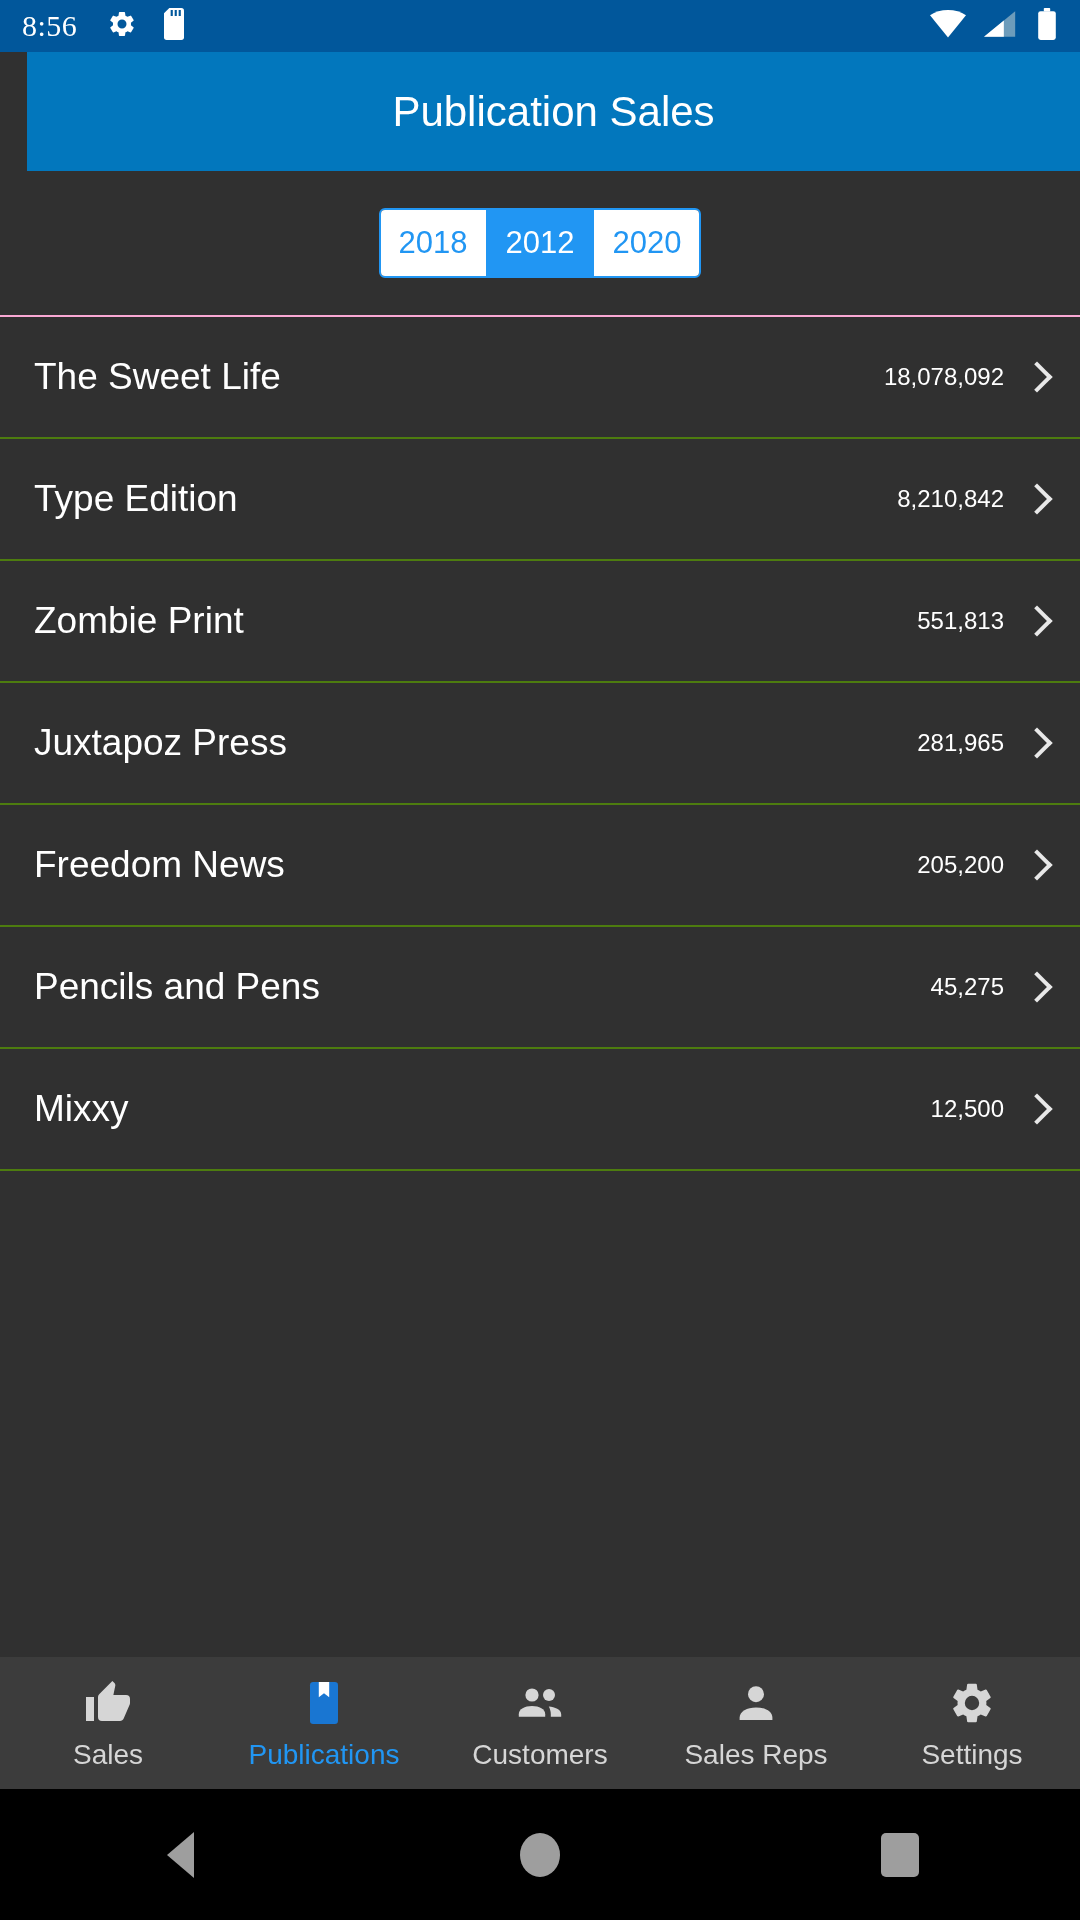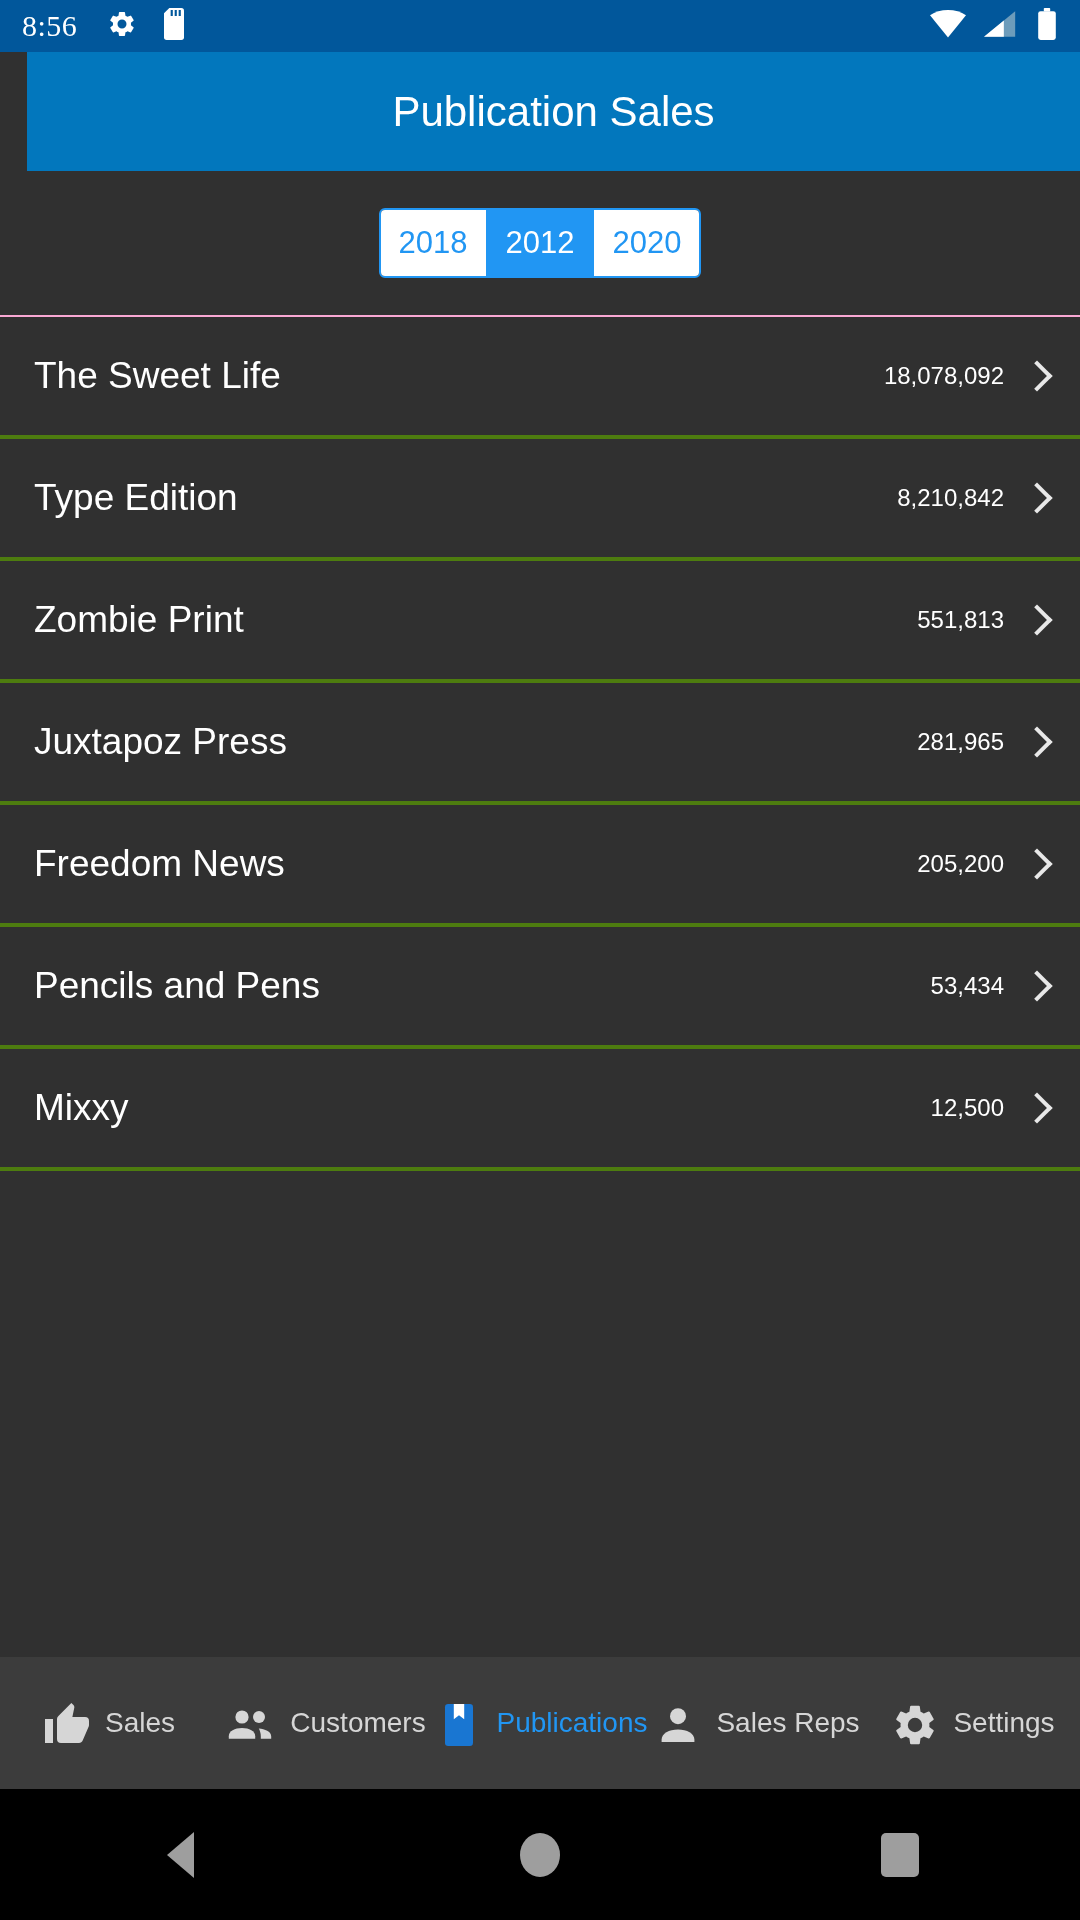--- a/index.html
+++ b/index.html
@@ -45,41 +45,41 @@
     font-size:31px; background:#ffffff; color:#2196F3;
     border-right:2px solid #2196F3;
   }
   .seg:last-child { border-right:none; }
   .seg.active { background:#2196F3; color:#ffffff; }
 
   
   .list { flex:1 1 auto; background:#303030; overflow:hidden; }
   .row {
     height:122px; display:flex; align-items:center;
-    padding:0 34px; border-bottom:4px solid #4d7c0f;
+    padding:0 34px; border-bottom:2px solid #4d7c0f;
   }
   .row-name { color:#ffffff; font-size:37px; flex:1 1 auto; }
   .row-value { color:#ffffff; font-size:24px; margin-right:20px; }
   .chev {
     width:22px; height:36px; position:relative; flex:0 0 22px;
   }
   .chev::before {
     content:""; position:absolute; left:2px; top:7px;
     width:18px; height:18px;
     border-right:4px solid #e8e8e8; border-top:4px solid #e8e8e8;
     transform:rotate(45deg);
   }
   .list-filler { background:#303030; }
 
   
   .tabbar {
     flex:0 0 132px; background:#3C3C3C; display:flex;
   }
   .tab {
-    flex:1 1 0; display:flex; flex-direction:row;
+    flex:1 1 0; display:flex; flex-direction:column;
     align-items:center; justify-content:center; gap:12px;
   }
   .tab-icon { height:52px; display:flex; align-items:flex-end; justify-content:center; }
   .tab-label { font-size:28px; color:#d6d6d6; }
   .tab.active .tab-label { color:#2196F3; }
 
   
   .navbar {
     flex:0 0 131px; background:#000000; display:flex;
     align-items:center; justify-content:space-around;
@@ -175,21 +175,21 @@
     </div>
 
     <div class="row">
       <span class="row-name">Freedom News</span>
       <span class="row-value">205,200</span>
       <span class="chev"></span>
     </div>
 
     <div class="row">
       <span class="row-name">Pencils and Pens</span>
-      <span class="row-value">53,434</span>
+      <span class="row-value">45,275</span>
       <span class="chev"></span>
     </div>
 
     <div class="row">
       <span class="row-name">Mixxy</span>
       <span class="row-value">12,500</span>
       <span class="chev"></span>
     </div>
 
     <div class="list-filler"></div>
@@ -197,44 +197,44 @@
 
   <div class="tabbar">
 
     <div class="tab">
       <span class="tab-icon">
         <svg width="52" height="48" viewBox="0 0 24 24" fill="#d6d6d6">
           <path d="M1 21h4V9H1v12zM23 10a2 2 0 00-2-2h-6.31l.95-4.57.03-.32a1.5 1.5 0 00-.44-1.06L14.17 1 7.59 7.59A2 2 0 007 9v10a2 2 0 002 2h9c.83 0 1.54-.5 1.84-1.22l3.02-7.05c.09-.23.14-.47.14-.73v-2z"></path>
         </svg>
       </span>
       <span class="tab-label">Sales</span>
+    </div>
+
+    <div class="tab active">
+      <span class="tab-icon">
+        <svg width="52" height="48" viewBox="0 0 24 24" fill="#1976D2">
+          <rect x="5" y="1.5" width="14" height="21" rx="1.6"></rect>
+          <path d="M9.4 1.5h5.2v7.6l-2.6-2-2.6 2V1.5z" fill="#ffffff"></path>
+        </svg>
+      </span>
+      <span class="tab-label">Publications</span>
     </div>
 
     <div class="tab">
       <span class="tab-icon">
         <svg width="56" height="48" viewBox="0 0 24 24" fill="#d6d6d6">
           <circle cx="8" cy="8" r="3.3"></circle>
           <circle cx="16.5" cy="8" r="3"></circle>
           <path d="M1.4 17.6c0-2.6 3-4.1 6.6-4.1s6.6 1.5 6.6 4.1v1.3H1.4v-1.3z"></path>
           <path d="M16.4 13.7c3 .2 6.2 1.5 6.2 3.9v1.3h-5.2v-1.3c0-1.6-.5-2.9-1-3.9z"></path>
         </svg>
       </span>
       <span class="tab-label">Customers</span>
     </div>
 
-    <div class="tab active">
-      <span class="tab-icon">
-        <svg width="52" height="48" viewBox="0 0 24 24" fill="#1976D2">
-          <rect x="5" y="1.5" width="14" height="21" rx="1.6"></rect>
-          <path d="M9.4 1.5h5.2v7.6l-2.6-2-2.6 2V1.5z" fill="#ffffff"></path>
-        </svg>
-      </span>
-      <span class="tab-label">Publications</span>
-    </div>
-
     <div class="tab">
       <span class="tab-icon">
         <svg width="52" height="48" viewBox="0 0 24 24" fill="#d6d6d6">
           <circle cx="12" cy="7.6" r="4"></circle>
           <path d="M3.8 19.4c0-3.3 3.7-5.2 8.2-5.2s8.2 1.9 8.2 5.2v1.1H3.8v-1.1z"></path>
         </svg>
       </span>
       <span class="tab-label">Sales Reps</span>
     </div>
 

